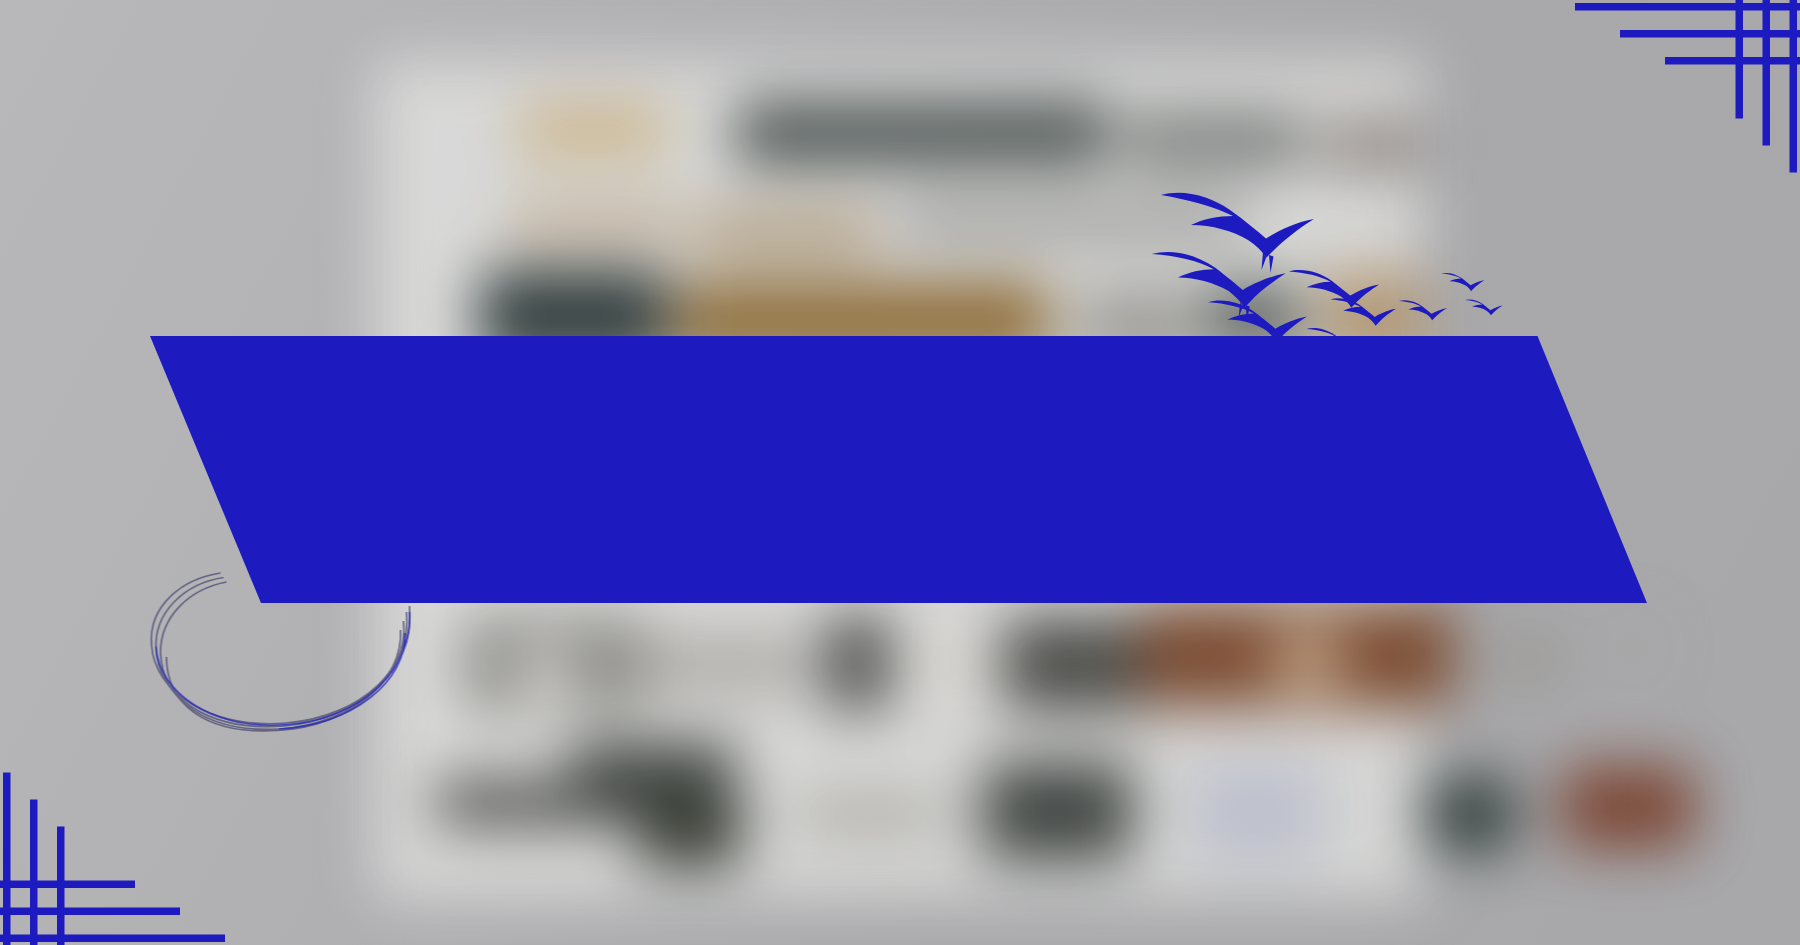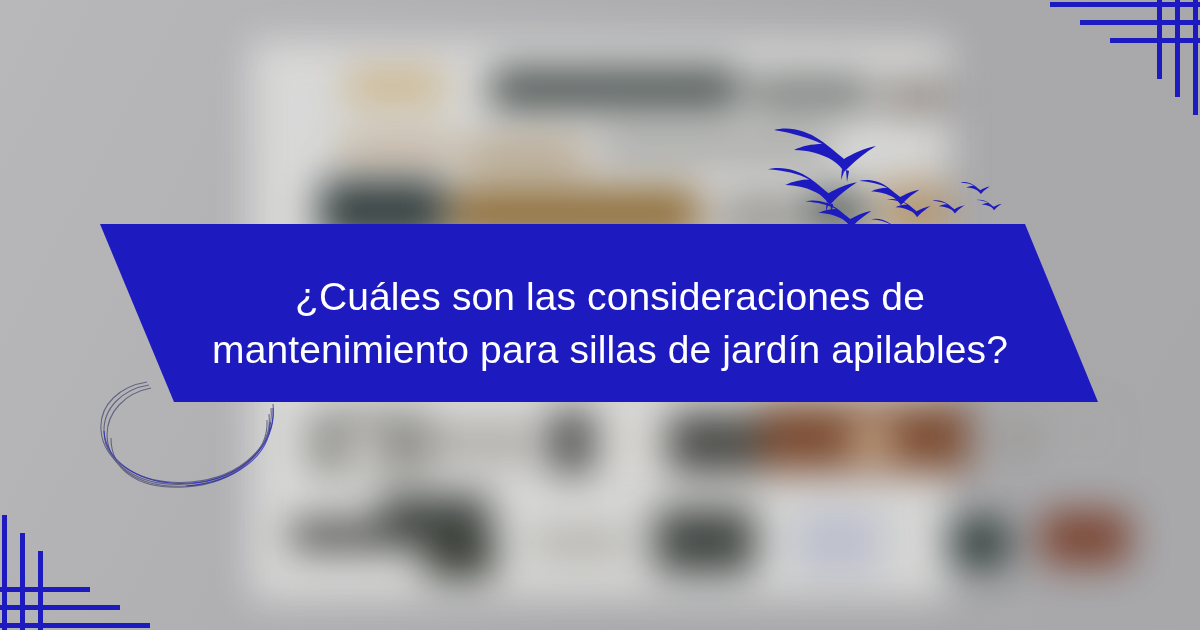--- a/index.html
+++ b/index.html
@@ -217,22 +217,20 @@
       <g transform="translate(214,86) scale(0.26)">
         <path d="M2 8 C16 4 34 8 48 18 C56 24 63 30 68 34 C76 29 88 24 99 22 C90 28 80 35 73 43 L69 47 C67 43 63 39 58 35 C48 29 34 25 21 25 C29 21 38 19 47 19 C36 13 19 9 2 8 Z"></path>
       </g>
     </g>
   </svg>
 
   <div class="banner">
     <svg class="banner-shape" viewBox="0 0 1200 630" preserveAspectRatio="none">
       <polygon points="100,224 1025,224 1098,402 174,402" fill="#1d1bc0"></polygon>
     </svg>
-    <div class="banner-text"><span>¿Cuáles son las consideraciones de</span>
-<span>mantenimiento para sillas de jardín apilables?</span></div>
   </div>
 
   <div class="corner corner-tr">
     <span style="left:20px;  top:2px;   width:150px; height:5px;"></span>
     <span style="left:50px;  top:20px;  width:120px; height:5px;"></span>
     <span style="left:80px;  top:38px;  width:90px;  height:5px;"></span>
     <span style="right:2px;  top:0px;   width:5px;   height:115px;"></span>
     <span style="right:20px; top:0px;   width:5px;   height:97px;"></span>
     <span style="right:38px; top:0px;   width:5px;   height:79px;"></span>
   </div>

